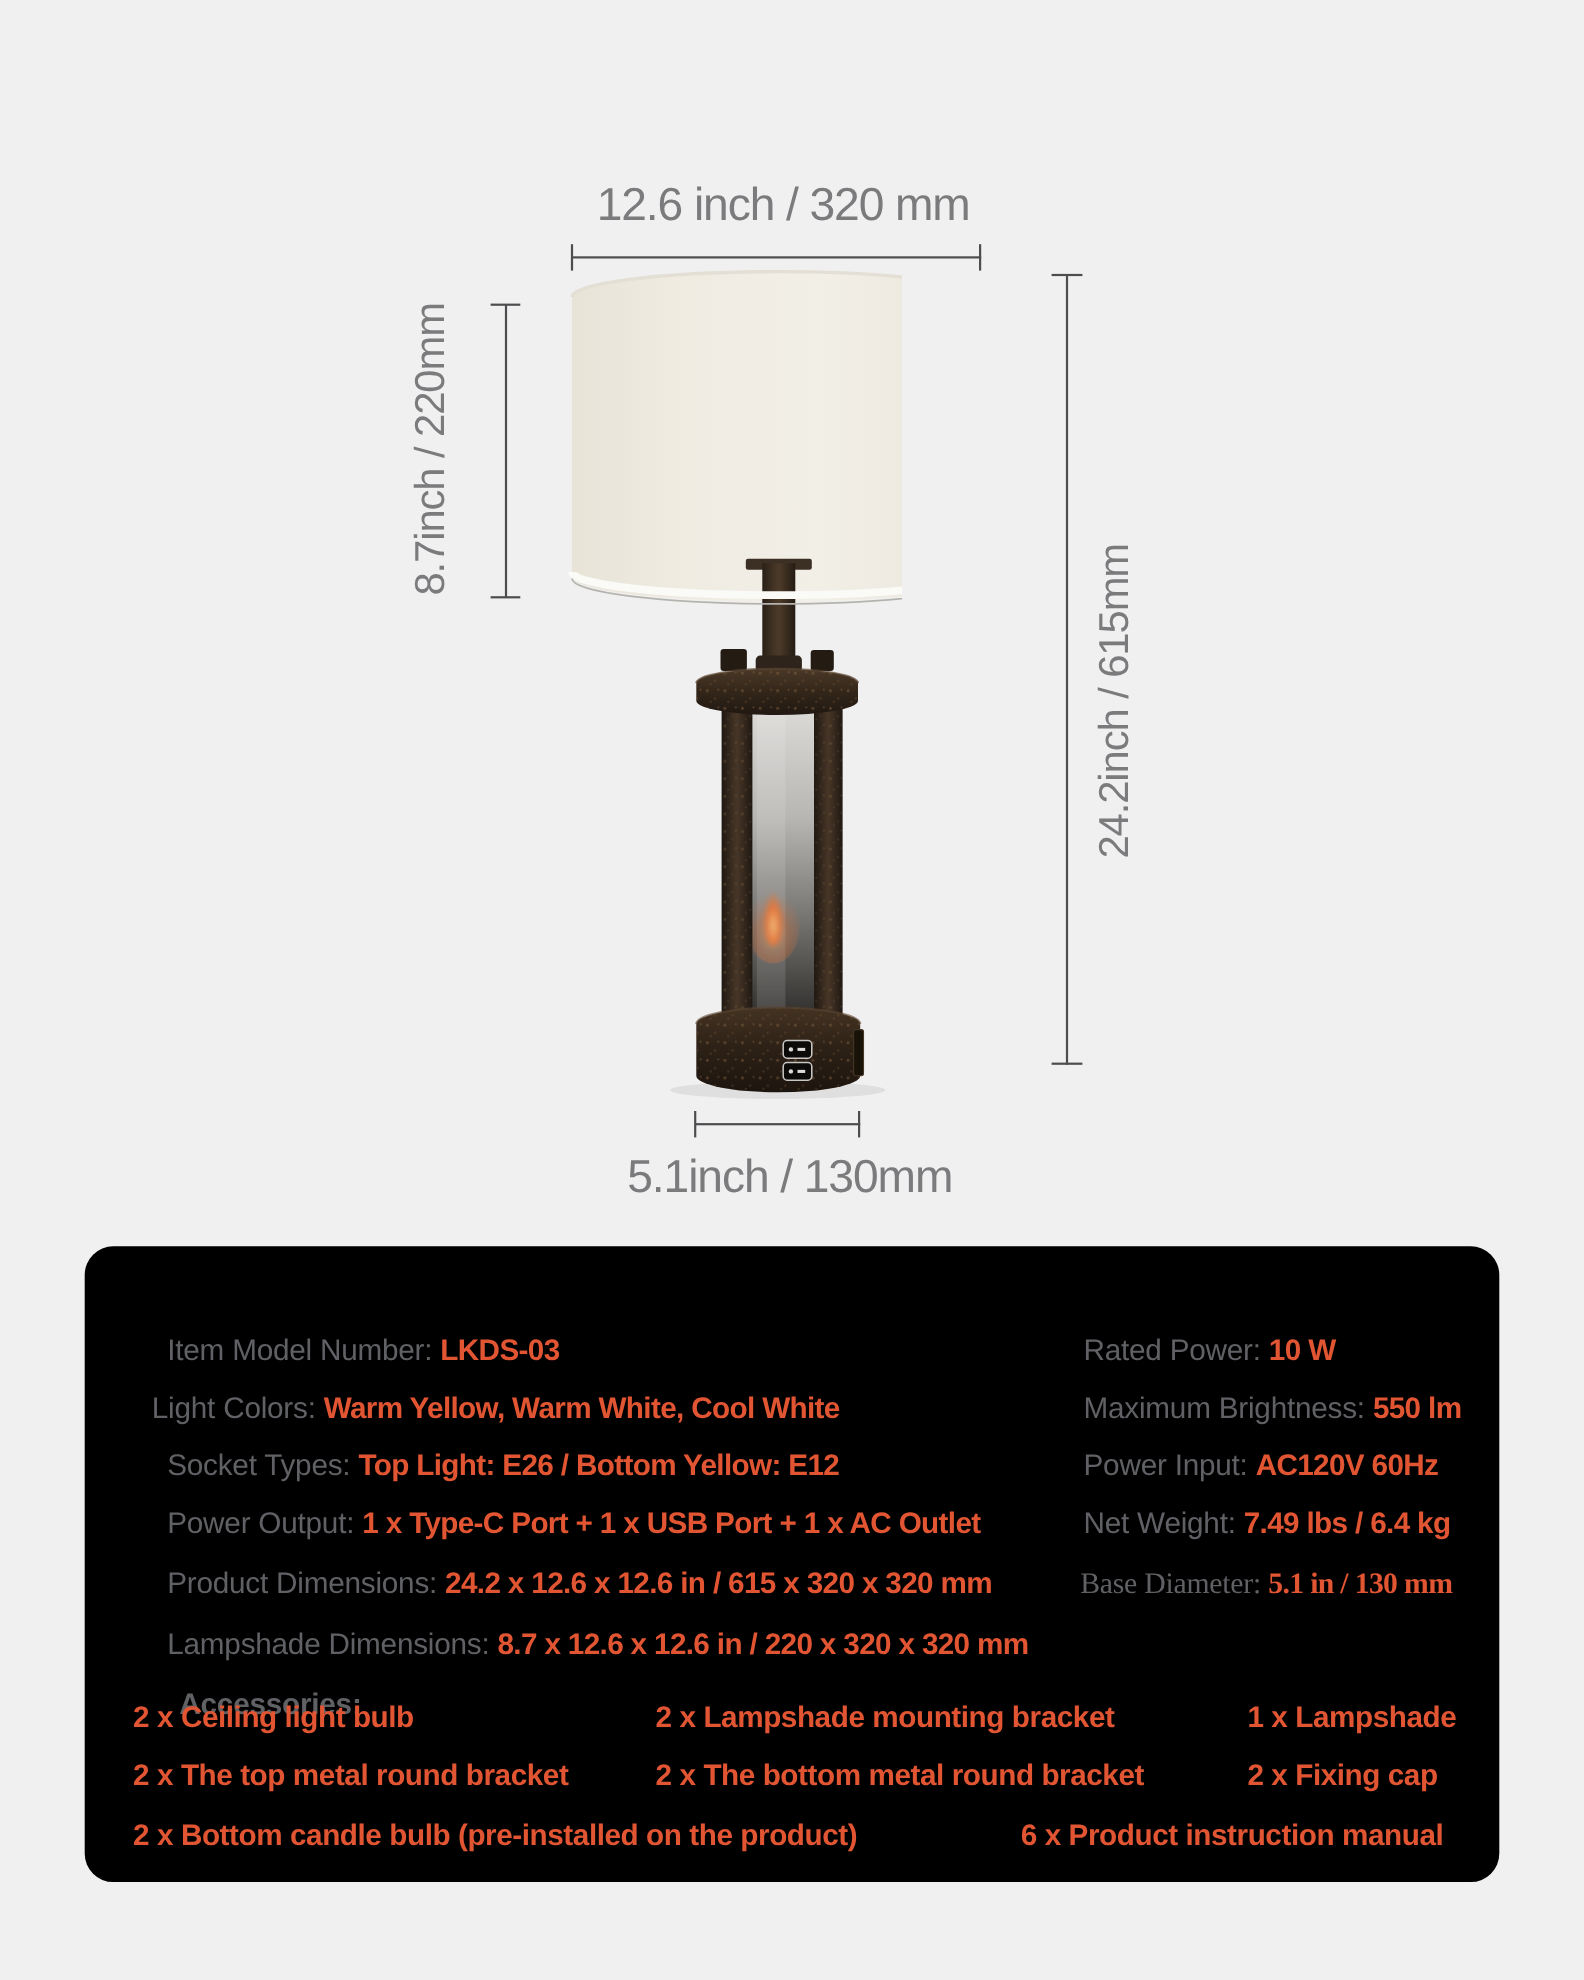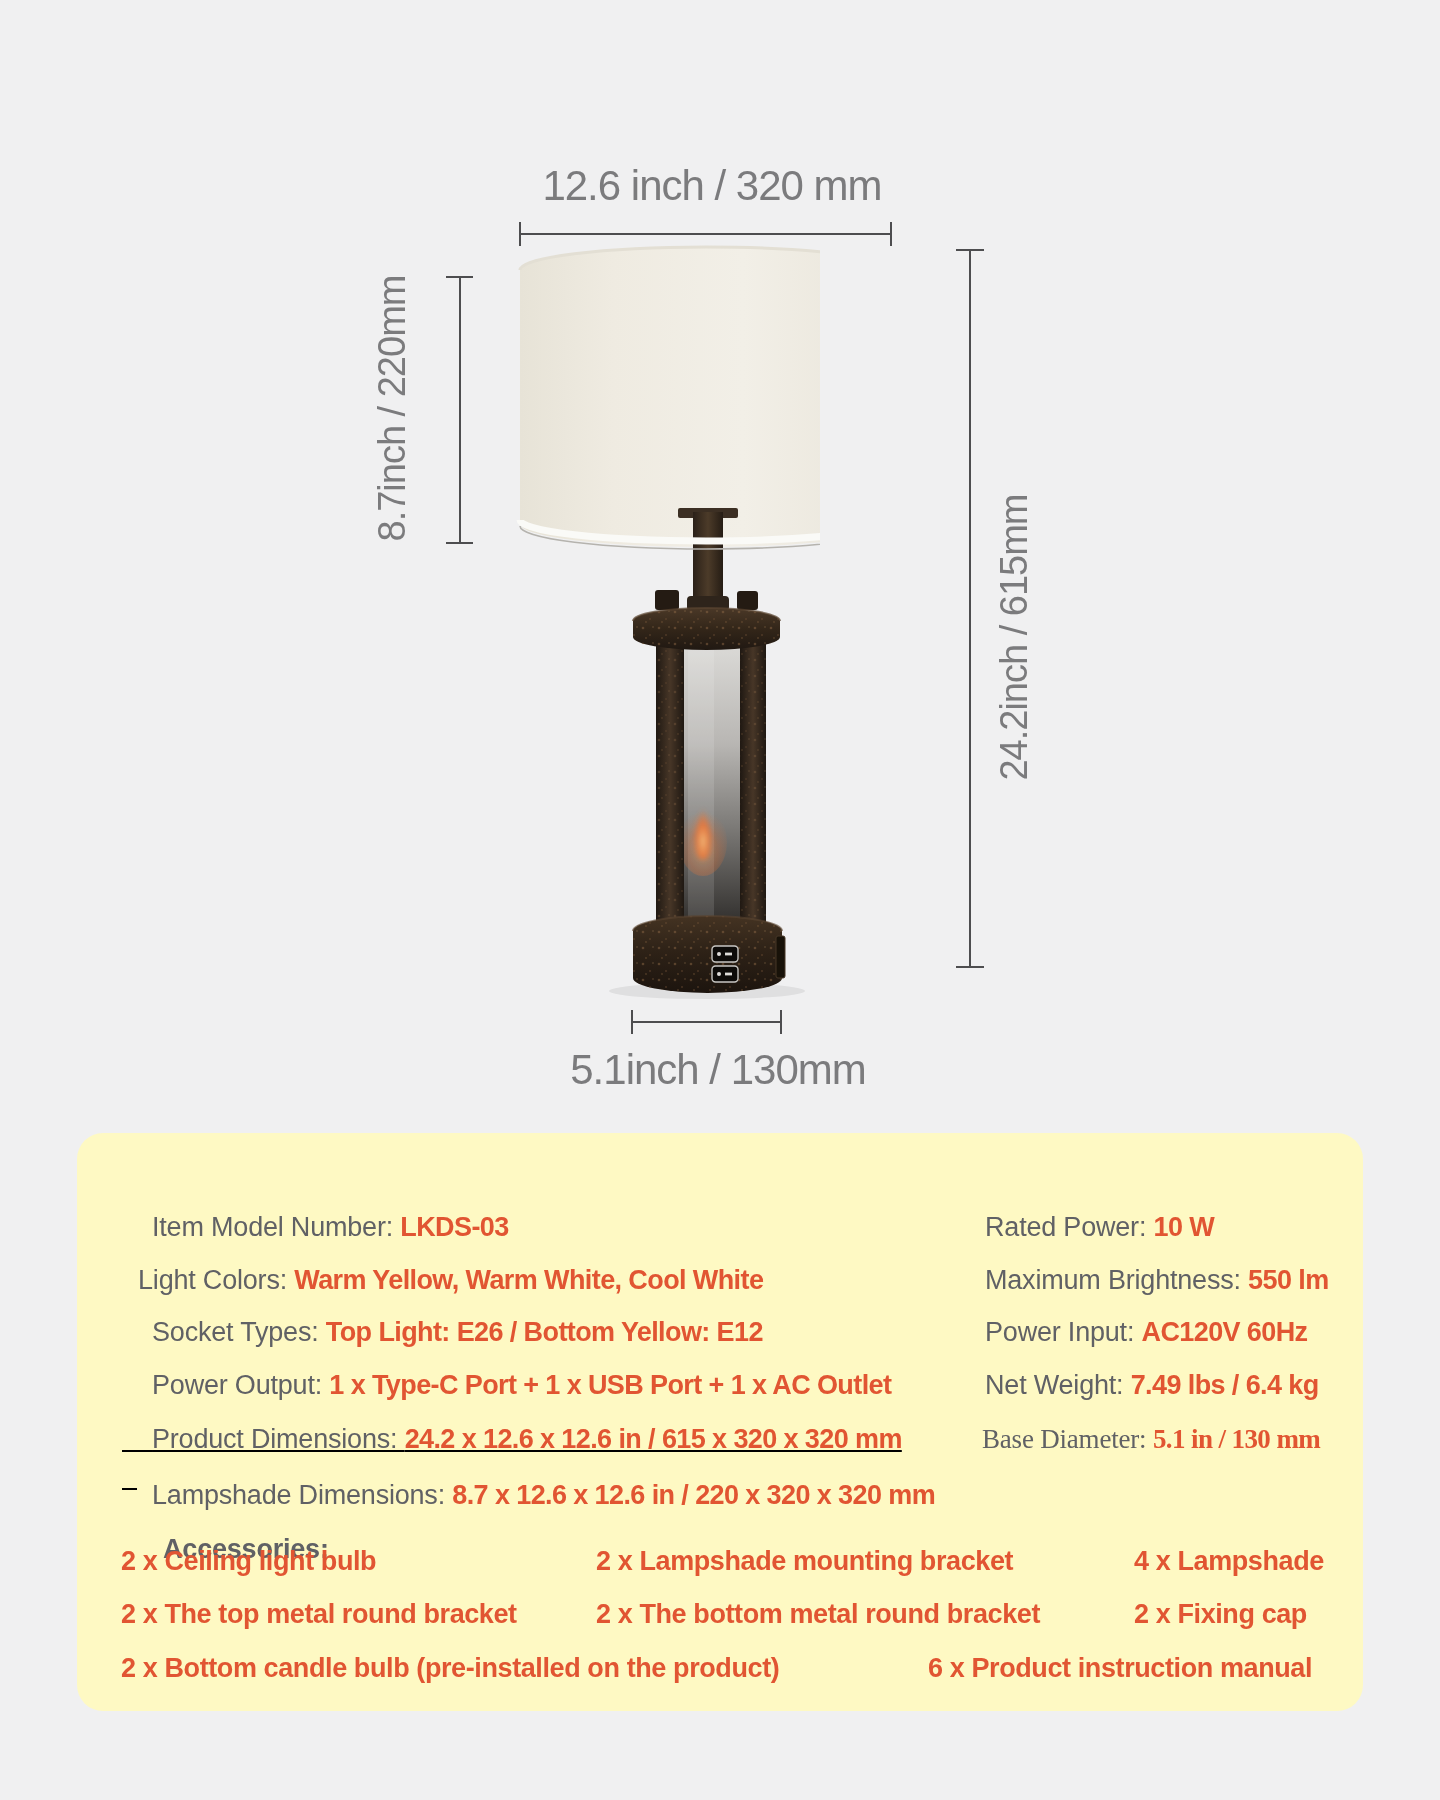--- a/index.html
+++ b/index.html
@@ -19,21 +19,21 @@
   .rot{
     transform:rotate(-90deg);
     transform-origin:center center;
   }
   
   .dline{background:#4d4d4f;}
 
   
   .panel{
     left:77px;top:1133px;width:1286px;height:578px;
-    background:#fef9c3;border-radius:26px;
+    background:#000000;border-radius:26px;
   }
   .spec-row{
     position:absolute;height:38px;line-height:38px;
     font-size:27px;white-space:pre;
   }
   .lbl{color:#606165;letter-spacing:-0.2px;white-space:pre;}
   .val{color:#e15532;font-weight:700;letter-spacing:-0.6px;white-space:pre;}
   .acc{color:#e15532;font-weight:700;letter-spacing:-0.4px;}
 </style>
 </head>
@@ -207,21 +207,21 @@
   </div>
   <div class="spec-row" style="left:878px;top:195px;">
     <span class="lbl">Net Weight: </span><span class="val">7.49 lbs / 6.4 kg</span>
   </div>
   <div class="spec-row" style="left:878px;top:249px;font-family:Liberation Serif, serif;">
     <span class="lbl">Base Diameter: </span><span class="val">5.1 in / 130 mm</span>
   </div>
 
   <div class="spec-row acc" style="left:44px;top:409px;">2 x Ceiling light bulb</div>
   <div class="spec-row acc" style="left:519px;top:409px;">2 x Lampshade mounting bracket</div>
-  <div class="spec-row acc" style="left:1057px;top:409px;">4 x Lampshade</div>
+  <div class="spec-row acc" style="left:1057px;top:409px;">1 x Lampshade</div>
 
   <div class="spec-row acc" style="left:44px;top:462px;">2 x The top metal round bracket</div>
   <div class="spec-row acc" style="left:519px;top:462px;">2 x The bottom metal round bracket</div>
   <div class="spec-row acc" style="left:1057px;top:462px;">2 x Fixing cap</div>
 
   <div class="spec-row acc" style="left:44px;top:516px;">2 x Bottom candle bulb (pre-installed on the product)</div>
   <div class="spec-row acc" style="left:851px;top:516px;">6 x Product instruction manual</div>
 </div>
 
 </body></html>

